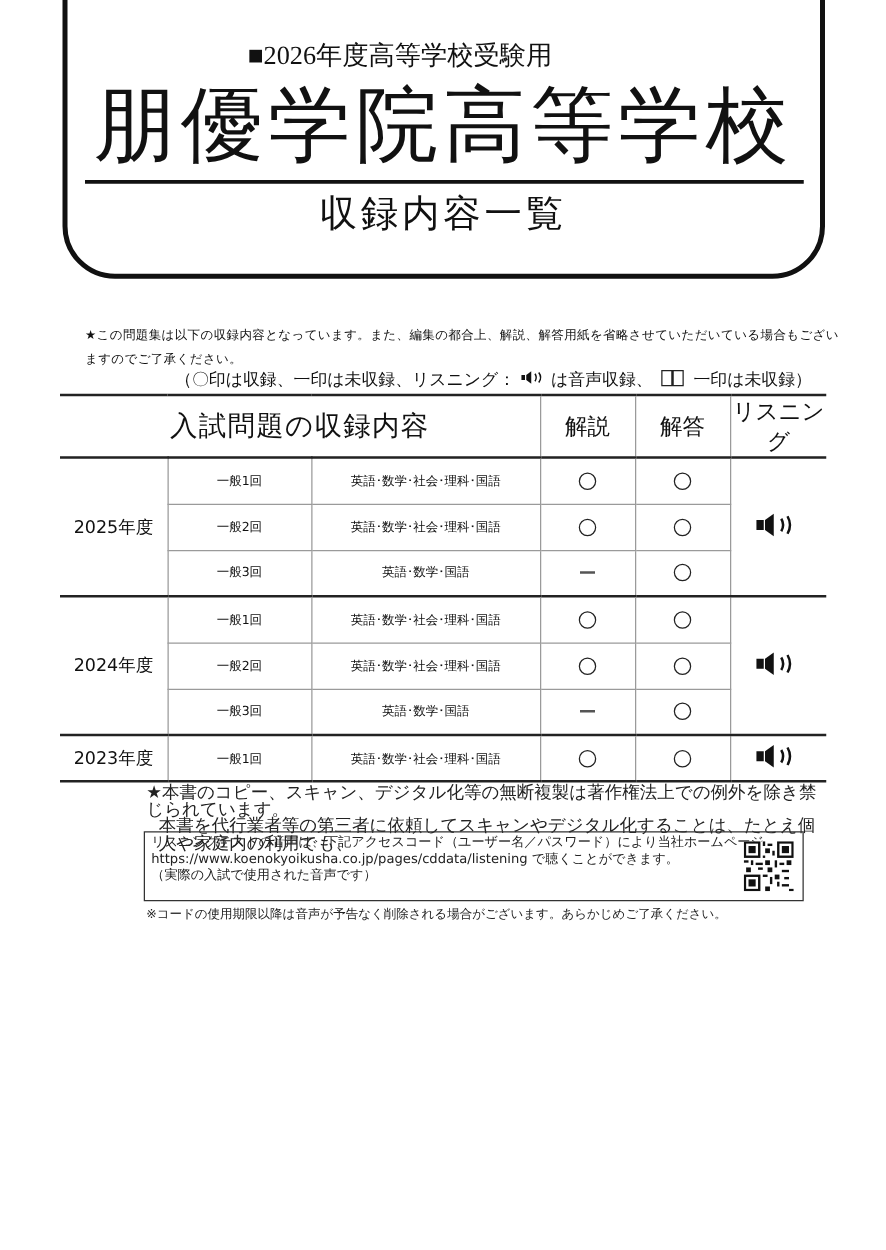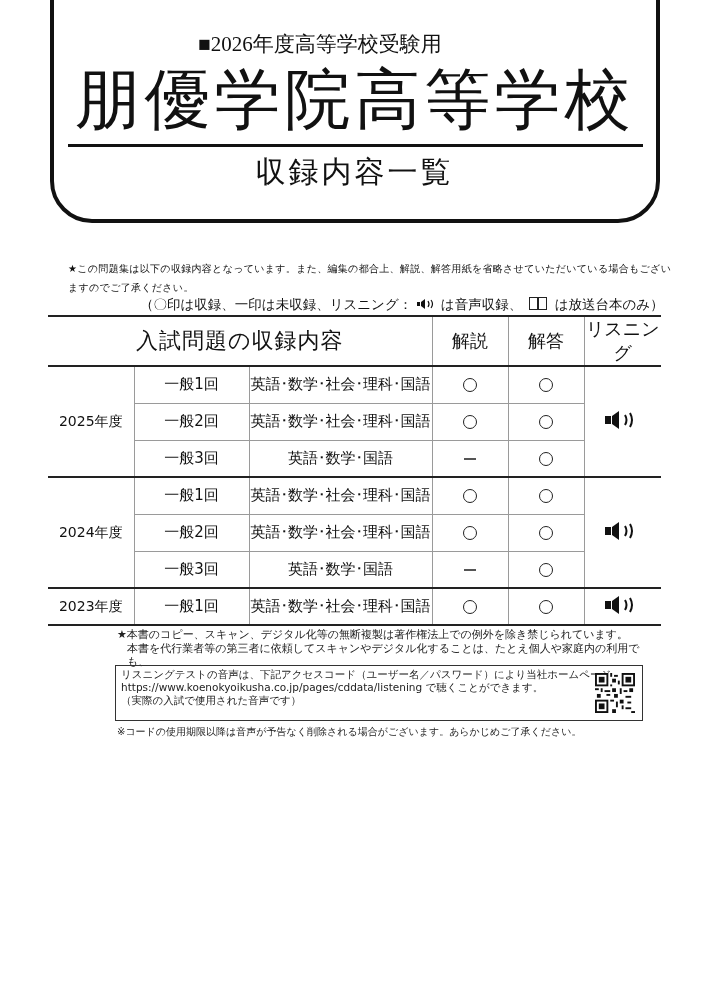--- a/index.html
+++ b/index.html
@@ -44,39 +44,39 @@
   }
 
   table.contents {
     position: absolute; left: 48px; top: 315px; width: 613px;
     border-collapse: collapse; table-layout: fixed;
   }
   table.contents td, table.contents th {
     border-left: 1px solid #9a9a9a; border-right: 1px solid #9a9a9a;
     border-bottom: 1px solid #9a9a9a;
     text-align: center; vertical-align: middle; font-weight: normal;
-    font-size: 15px; height: 37px; padding: 0;
+    font-size: 10px; height: 37px; padding: 0;
   }
   table.contents tr.head th { height: 31px; border-top: 2px solid #222; border-bottom: 2px solid #222; }
   table.contents th.head-main { font-size: 22px; letter-spacing: 1px; }
   table.contents th.head-col { font-size: 18px; }
   table.contents tr td:first-child, table.contents tr th:first-child { border-left: none; }
   table.contents tr td:last-child, table.contents tr th:last-child { border-right: none; }
   table.contents tr.block-end td { border-bottom: 2px solid #222; }
   table.contents td.year { border-bottom: 2px solid #222; font-size: 14px; }
   table.contents td.listen { border-bottom: 2px solid #222; }
   .circle {
     display: inline-block; width: 14px; height: 14px; border: 1.5px solid #222; border-radius: 50%;
     vertical-align: middle;
   }
   .dash { display: inline-block; width: 12px; height: 2px; background: #555; vertical-align: middle; }
 
   .notice {
     position: absolute; left: 117px; top: 628px; width: 540px;
-    font-size: 11px; line-height: 13.5px; color: #222;
+    font-size: 14px; line-height: 13.5px; color: #222;
   }
   .notice .indent { padding-left: 10px; }
   .access-box {
     position: absolute; left: 115px; top: 665px; width: 528px; height: 56px;
     border: 1.5px solid #333;
   }
   .access-text {
     position: absolute; left: 5px; top: 2px; width: 460px;
     font-size: 10.5px; line-height: 13px; color: #222; white-space: nowrap;
   }
@@ -102,21 +102,21 @@
   <span class="spk">
     <svg width="20" height="12" viewBox="0 0 20 12">
         <rect x="0" y="4" width="3" height="4" fill="#111"></rect>
         <path d="M4 4 L8 1 L8 11 L4 8 Z" fill="#111"></path>
         <path d="M11 3 Q13 6 11 9" stroke="#111" stroke-width="1.2" fill="none"></path>
         <path d="M14 2 Q17 6 14 10" stroke="#111" stroke-width="1.2" fill="none"></path>
       </svg>
   </span>
   <span>は音声収録、</span>
   <span class="book"></span>
-  <span>は放送台本のみ）</span>
+  <span>一印は未収録）</span>
 </div>
 
 <table class="contents">
   <colgroup>
     <col style="width:86px">
       <col style="width:115px">
       <col style="width:183px">
     <col style="width:76px">
       <col style="width:76px">
       <col style="width:77px">

